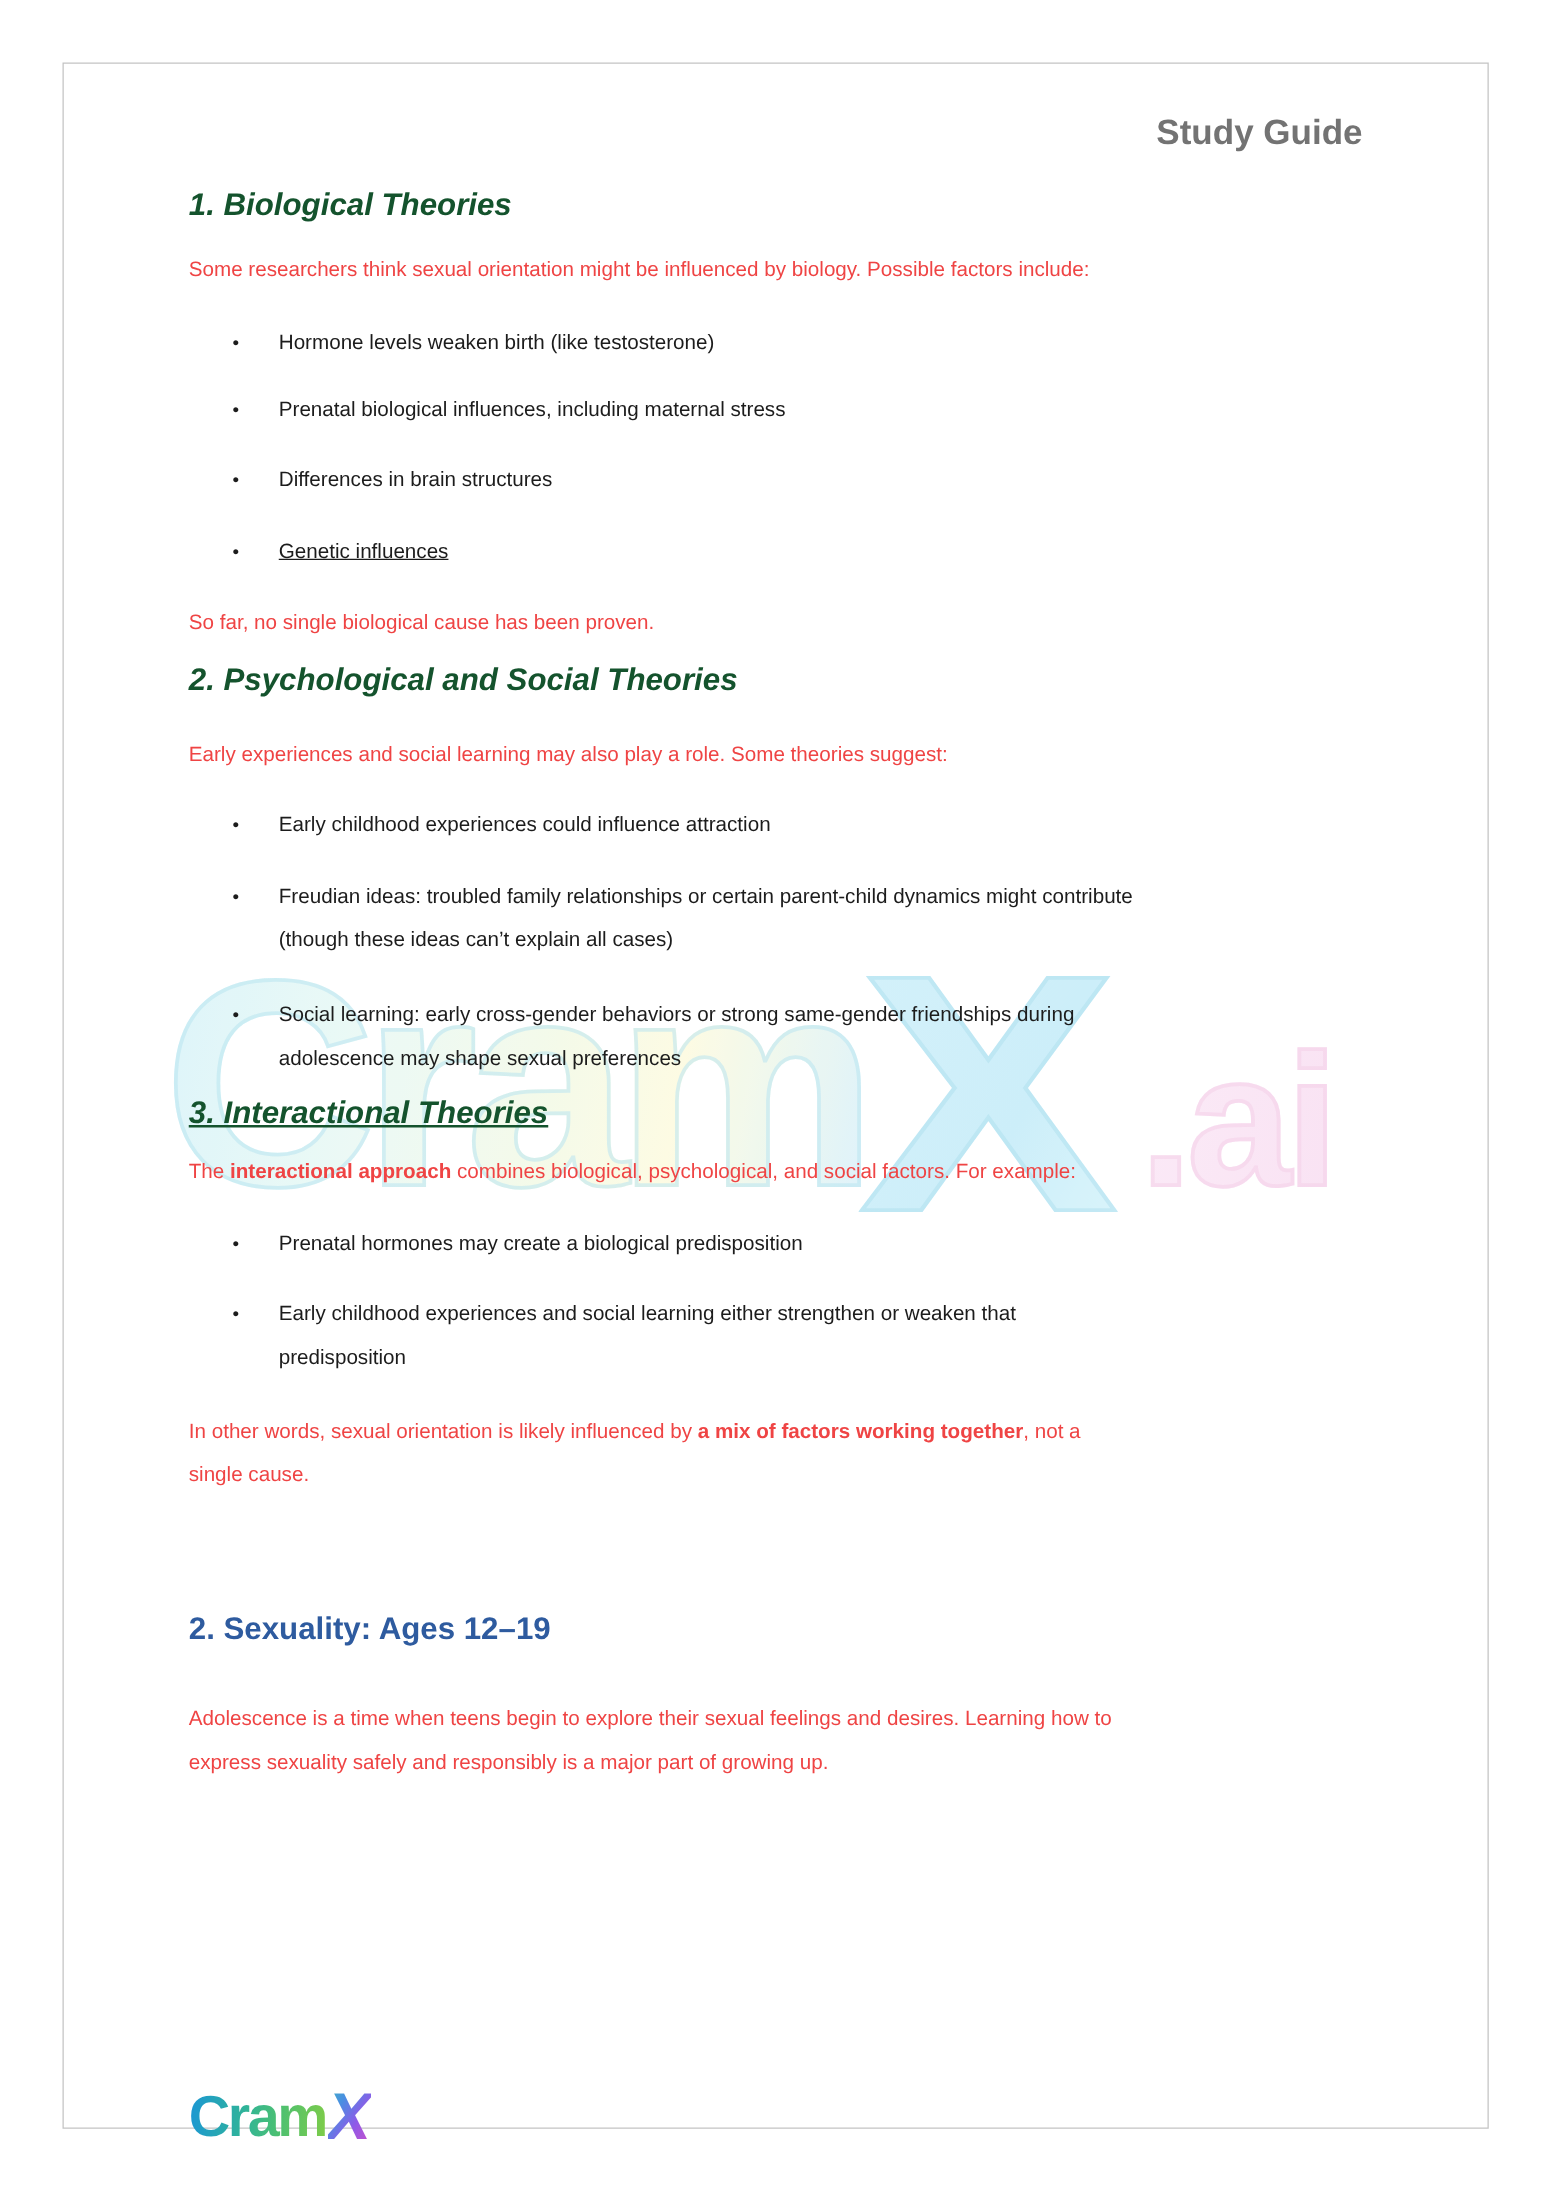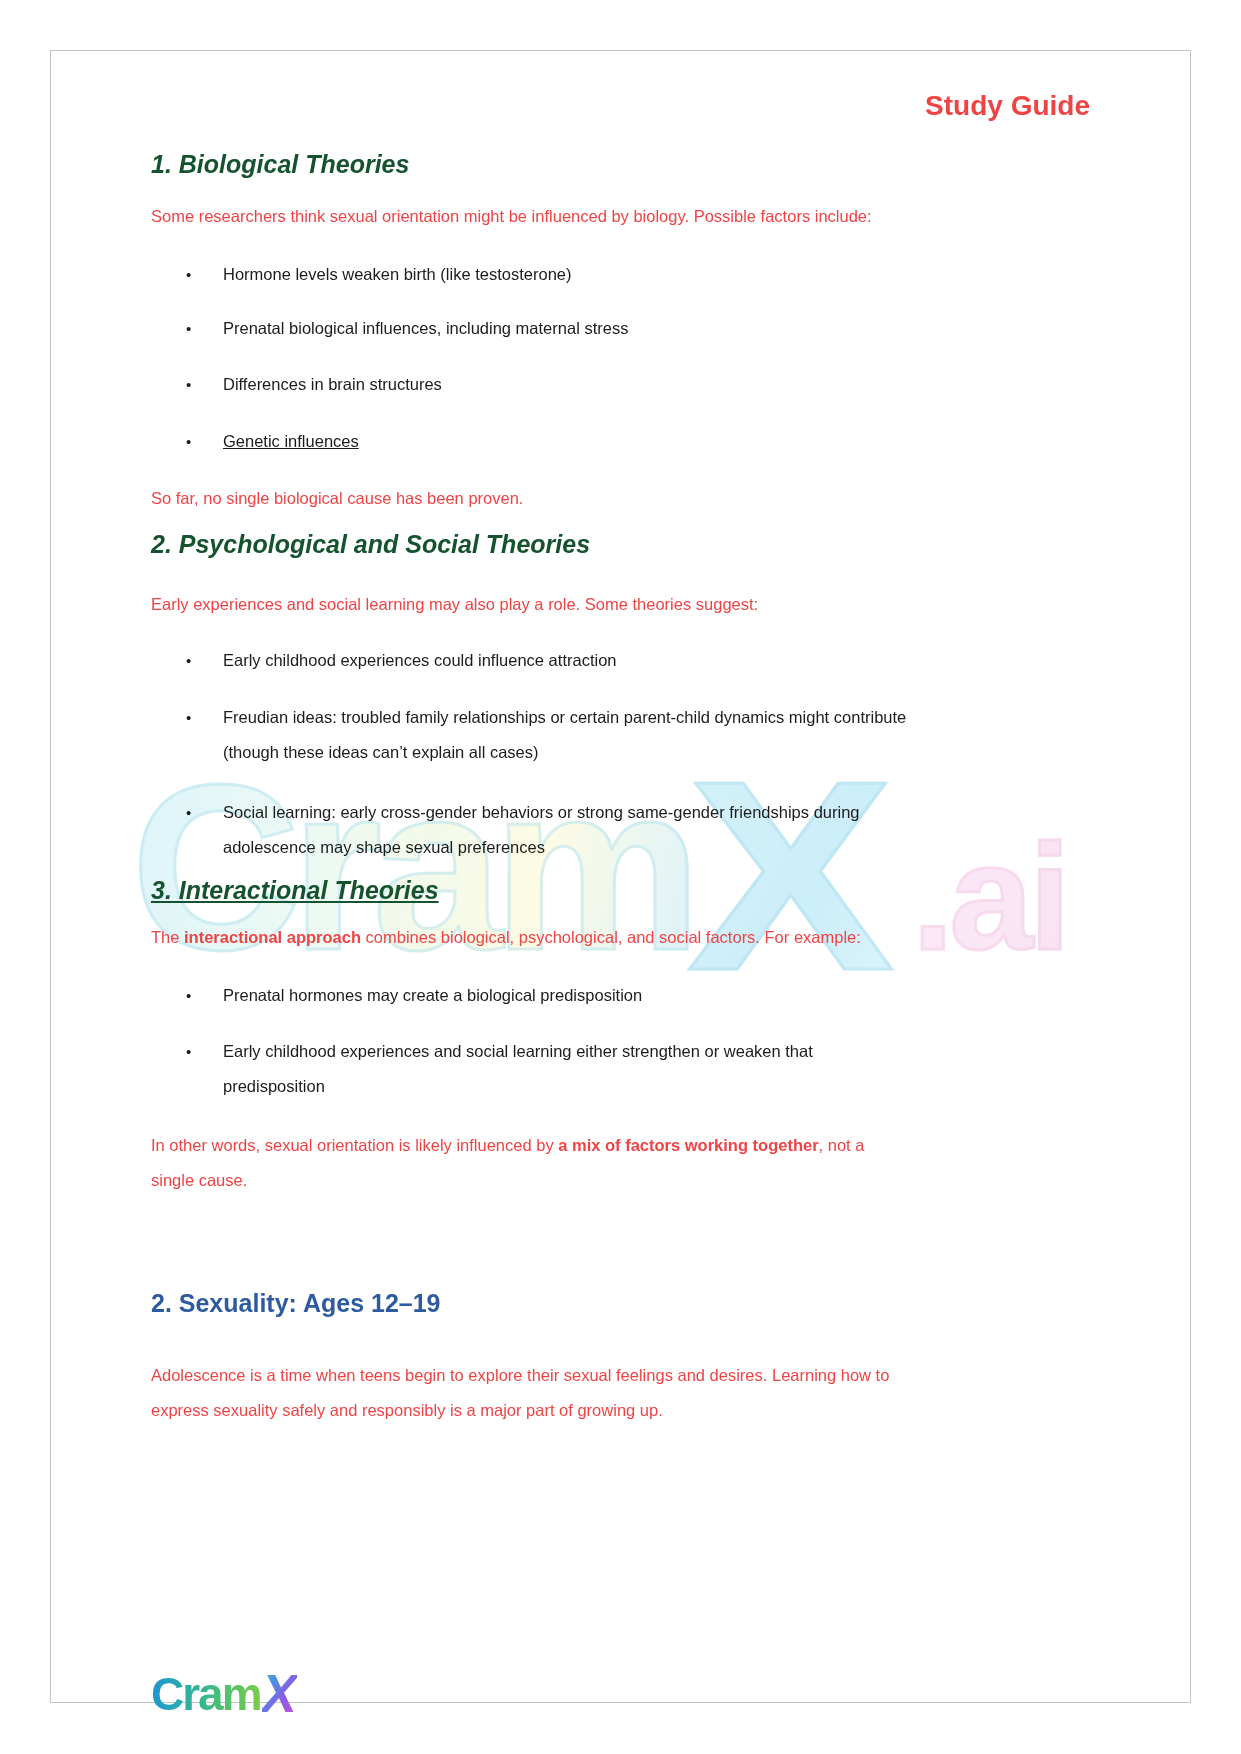--- a/index.html
+++ b/index.html
@@ -46,21 +46,21 @@
     font-size:150px; letter-spacing:-4px;
     background-image:linear-gradient(100deg,#fbe7f6 0%,#f9def2 100%);
     -webkit-text-stroke:3px rgba(242,198,228,.5);
   }
   
   .content {
     position:relative; z-index:1;
     padding:35px 100px 0 100px;
   }
   .doc-title {
-    font-size:28px; font-weight:bold; color:#ef4444;
+    font-size:28px; font-weight:bold; color:#737373;
     line-height:40px; text-align:right;
   }
   .sec-heading {
     font-size:25px; font-weight:bold; font-style:italic;
     color:#14532d; line-height:26px;
   }
   .big-heading {
     font-size:25px; font-weight:600; color:#2E5B9F;
     line-height:36px;
   }

